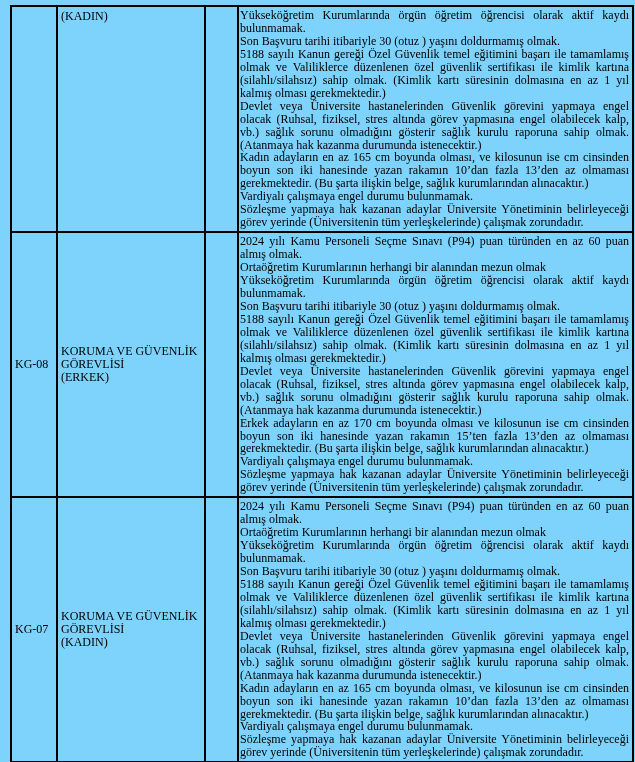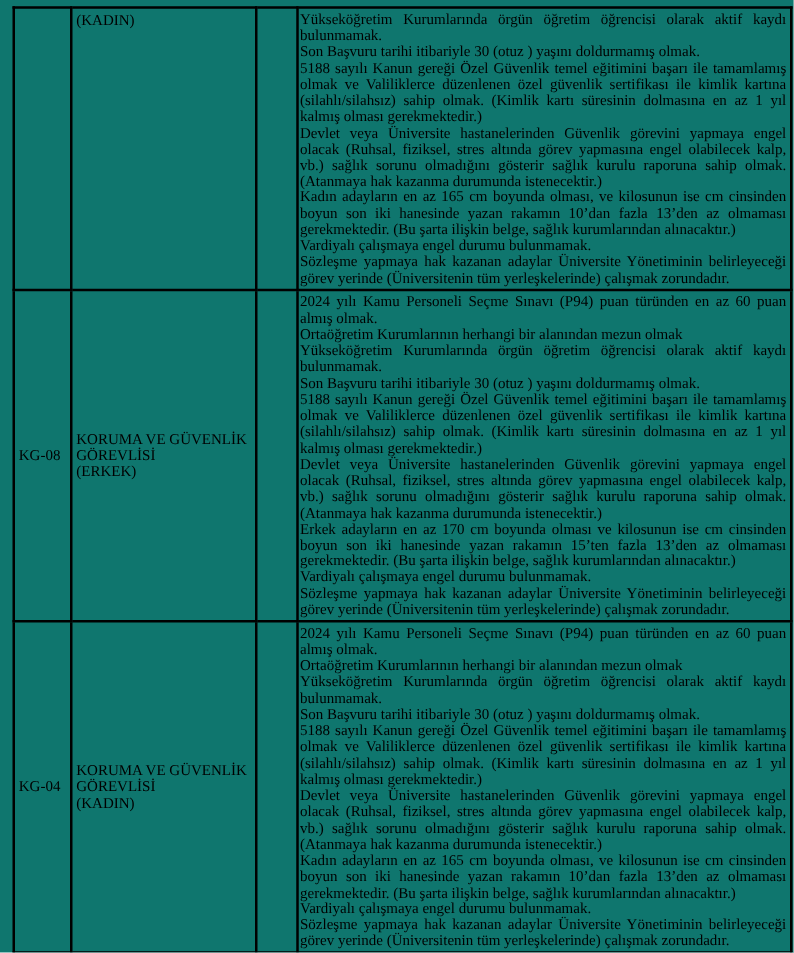--- a/index.html
+++ b/index.html
@@ -4,21 +4,21 @@
 <style>
   html, body {
     margin: 0;
     padding: 0;
     background: #ffffff;
   }
   .page {
     position: relative;
     width: 635px;
     height: 762px;
-    background: #0f766e;
+    background: #7dd3fc;
     overflow: hidden;
     font-family: "Liberation Serif", serif;
     color: #000000;
   }
   table.job-table {
     position: absolute;
     left: 10px;
     top: 5px;
     width: 622px;
     border-collapse: collapse;
@@ -133,21 +133,21 @@
               <li>Devlet veya Üniversite hastanelerinden Güvenlik görevini yapmaya engel olacak (Ruhsal, fiziksel, stres altında görev yapmasına engel olabilecek kalp, vb.) sağlık sorunu olmadığını gösterir sağlık kurulu raporuna sahip olmak. (Atanmaya hak kazanma durumunda istenecektir.)</li>
               <li>Erkek adayların en az 170 cm boyunda olması ve kilosunun ise cm cinsinden boyun son iki hanesinde yazan rakamın 15’ten fazla 13’den az olmaması gerekmektedir. (Bu şarta ilişkin belge, sağlık kurumlarından alınacaktır.)</li>
               <li>Vardiyalı çalışmaya engel durumu bulunmamak.</li>
               <li>Sözleşme yapmaya hak kazanan adaylar Üniversite Yönetiminin belirleyeceği görev yerinde (Üniversitenin tüm yerleşkelerinde) çalışmak zorundadır.</li>
             </ul>
         </td>
       </tr>
 
       <tr class="r2">
         <td class="code">
-          <span class="code-text">KG-04</span>
+          <span class="code-text">KG-07</span>
         </td>
         <td class="title">
           <span class="title-text">KORUMA VE GÜVENLİK
 GÖREVLİSİ
 (KADIN)</span>
         </td>
         <td class="quota">
           <span class="quota-text">3</span>
         </td>
         <td class="reqs">

